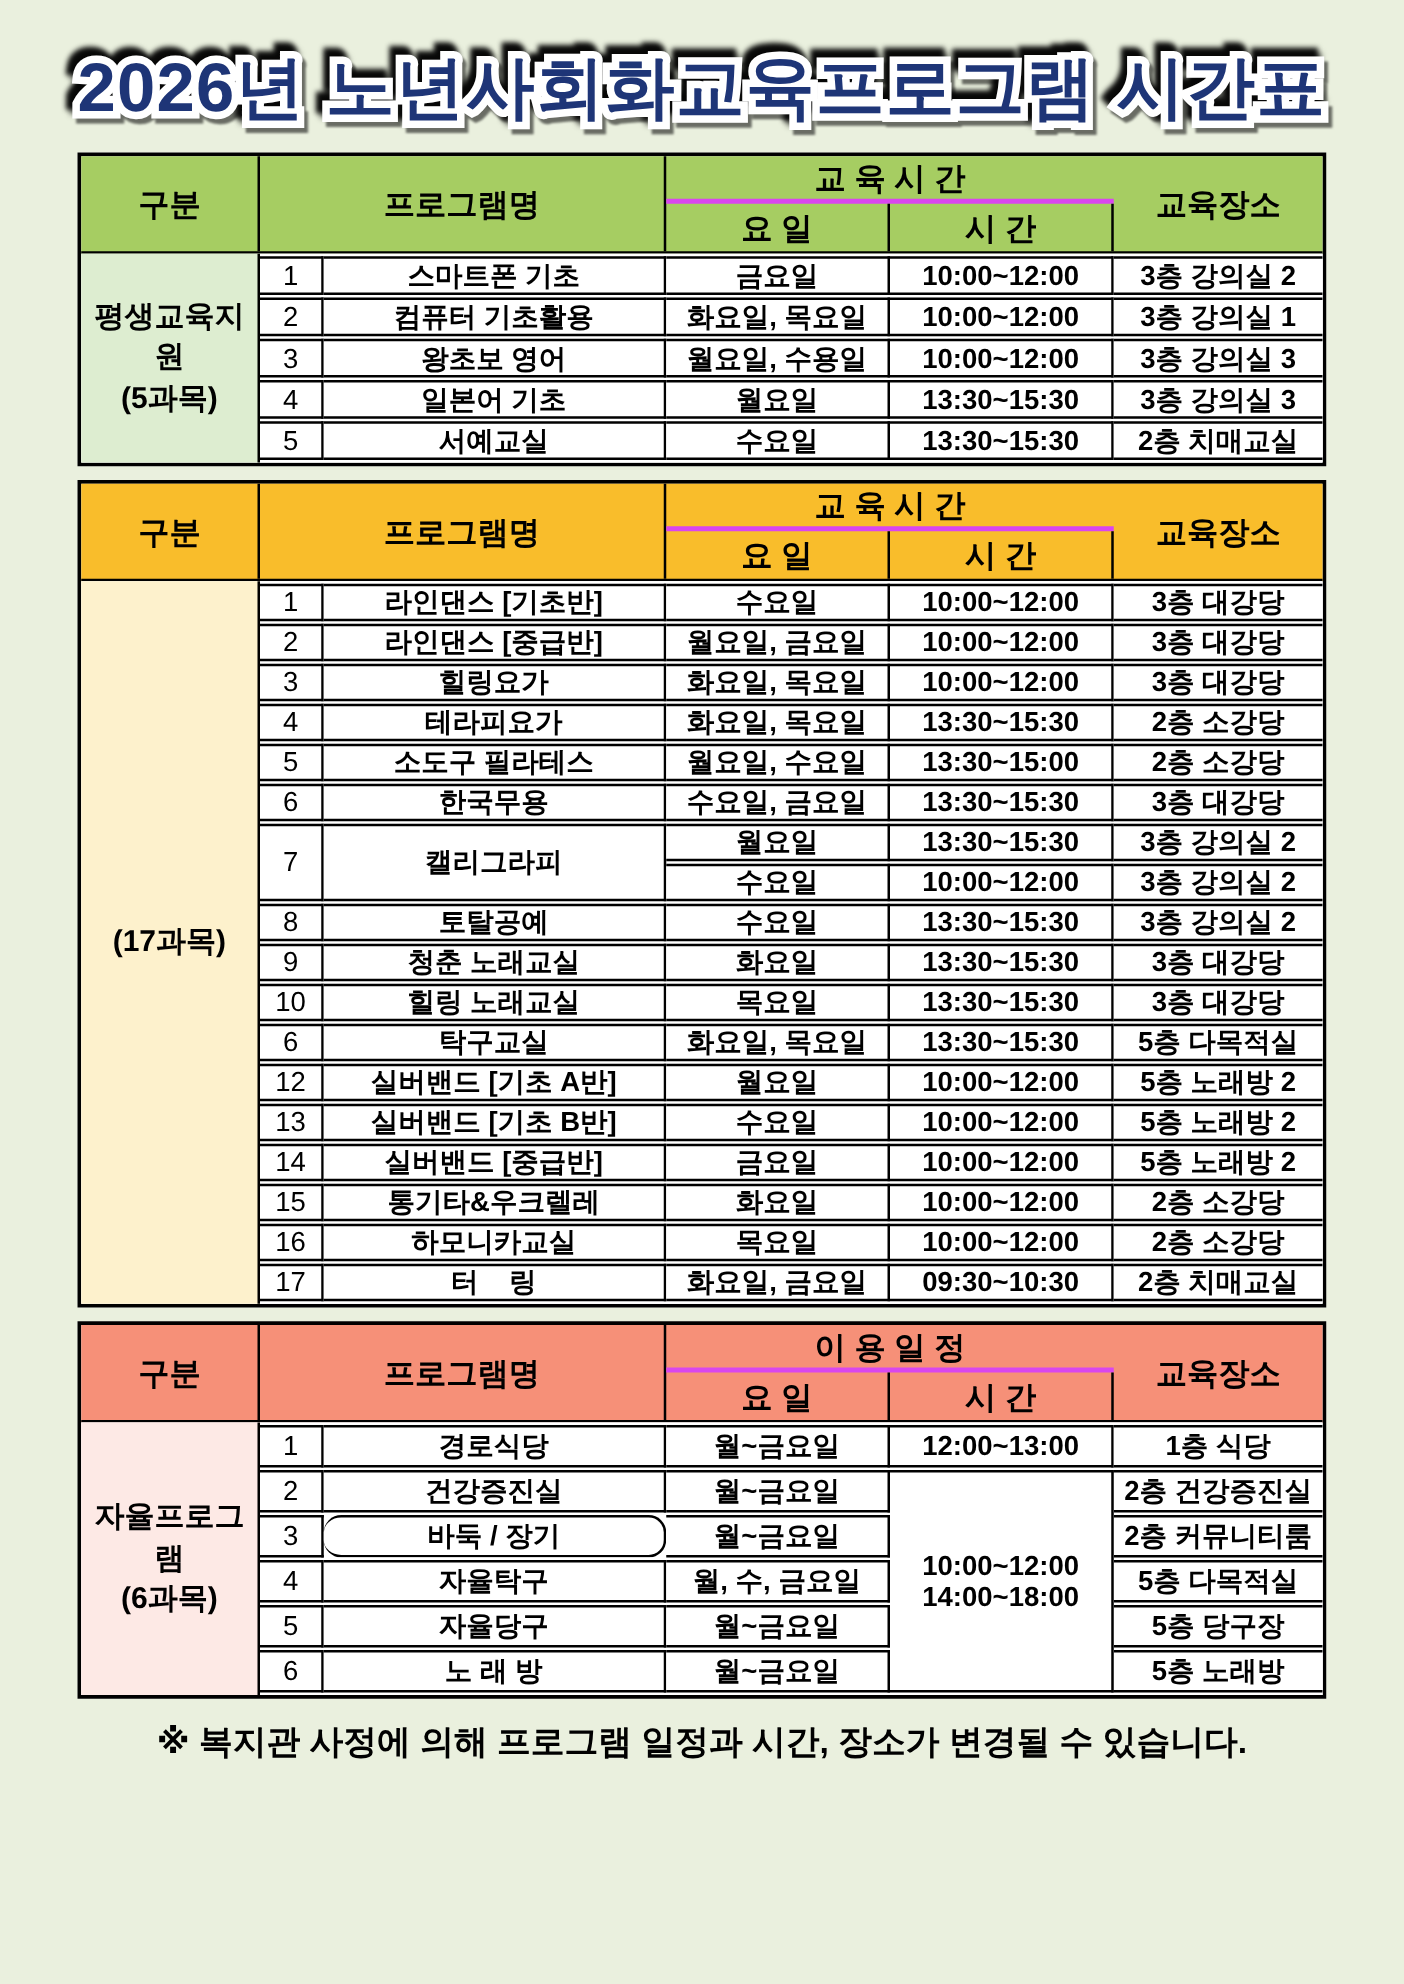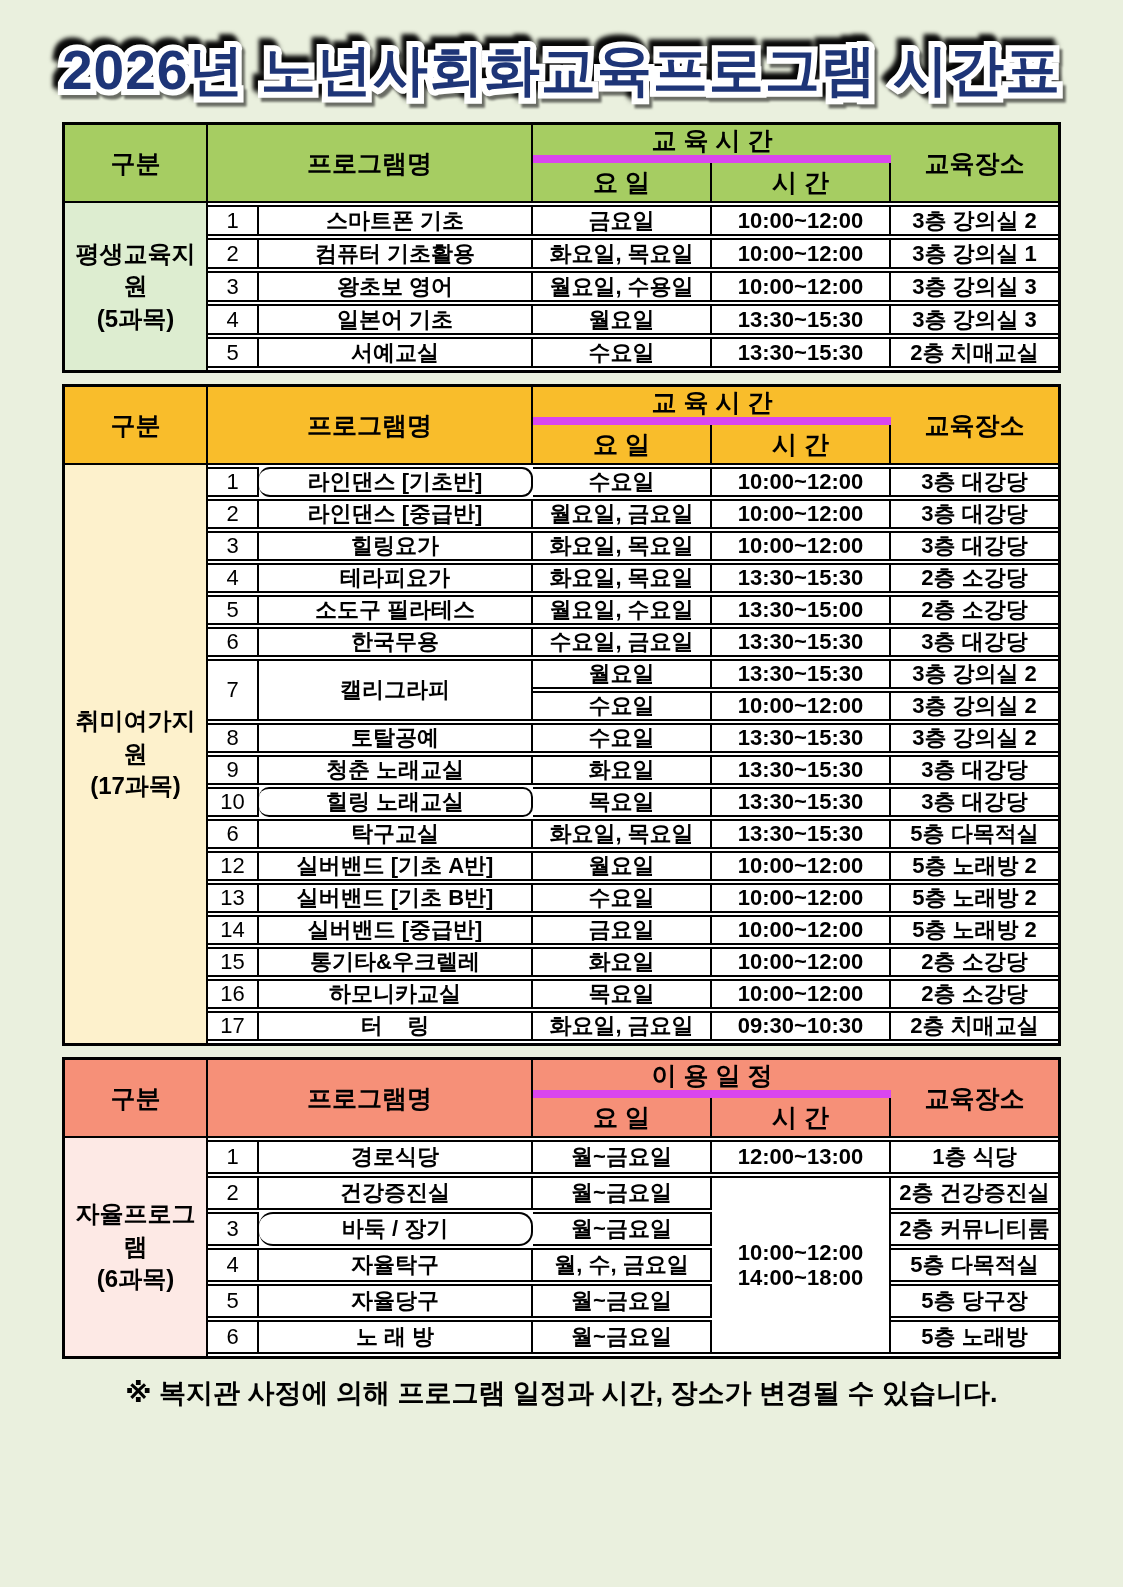--- a/index.html
+++ b/index.html
@@ -42,21 +42,21 @@
     grid-template-rows:38px 38px;
     background:var(--hdr);
     border-bottom:2px solid #000;
   }
   .hc {
     display:flex; align-items:center; justify-content:center;
     font-size:25px; font-weight:700;
   }
   .h-cat   { grid-column:1; grid-row:1/3; border-right:2px solid #000; }
   .h-prog  { grid-column:2; grid-row:1/3; border-right:2px solid #000; }
-  .h-group { grid-column:3/5; grid-row:1; border-bottom:8px solid #d946ef; }
+  .h-group { grid-column:3/5; grid-row:1; border-bottom:4px solid #d946ef; }
   .h-day   { grid-column:3; grid-row:2; border-right:2px solid #000; }
   .h-time  { grid-column:4; grid-row:2; border-right:2px solid #000; }
   .h-place { grid-column:5; grid-row:1/3; }
   .s-body { display:flex; background:#fff; }
   .cat-cell {
     width:143px;
     flex:none;
     background:var(--cat);
     border-right:2px solid #000;
     display:flex; flex-direction:column;
@@ -149,26 +149,25 @@
       <div class="s-header">
         <div class="hc h-cat">구분</div>
         <div class="hc h-prog">프로그램명</div>
         <div class="hc h-group">교 육 시 간</div>
         <div class="hc h-day">요 일</div>
         <div class="hc h-time">시 간</div>
         <div class="hc h-place">교육장소</div>
       </div>
       <div class="s-body">
         <div class="cat-cell">
-          <div>취미여가지원</div>
           <div>(17과목)</div>
         </div>
         <div class="rows">
           <div class="c no" style="grid-area: 1 / 1 / 2;">1</div>
-          <div class="c name" style="grid-area: 1 / 2 / 2; border-radius: 11px;">라인댄스 [기초반]</div>
+          <div class="c name" style="grid-area: 1 / 2 / 2;">라인댄스 [기초반]</div>
           <div class="c day" style="grid-area: 1 / 3;">수요일</div>
           <div class="c time" style="grid-area: 1 / 4;">10:00~12:00</div>
           <div class="c place" style="grid-area: 1 / 5;">3층 대강당</div>
           <div class="c no" style="grid-area: 2 / 1 / 3;">2</div>
           <div class="c name" style="grid-area: 2 / 2 / 3;">라인댄스 [중급반]</div>
           <div class="c day" style="grid-area: 2 / 3;">월요일, 금요일</div>
           <div class="c time" style="grid-area: 2 / 4;">10:00~12:00</div>
           <div class="c place" style="grid-area: 2 / 5;">3층 대강당</div>
           <div class="c no" style="grid-area: 3 / 1 / 4;">3</div>
           <div class="c name" style="grid-area: 3 / 2 / 4;">힐링요가</div>
@@ -202,21 +201,21 @@
           <div class="c name" style="grid-area: 9 / 2 / 10;">토탈공예</div>
           <div class="c day" style="grid-area: 9 / 3;">수요일</div>
           <div class="c time" style="grid-area: 9 / 4;">13:30~15:30</div>
           <div class="c place" style="grid-area: 9 / 5;">3층 강의실 2</div>
           <div class="c no" style="grid-area: 10 / 1 / 11;">9</div>
           <div class="c name" style="grid-area: 10 / 2 / 11;">청춘 노래교실</div>
           <div class="c day" style="grid-area: 10 / 3;">화요일</div>
           <div class="c time" style="grid-area: 10 / 4;">13:30~15:30</div>
           <div class="c place" style="grid-area: 10 / 5;">3층 대강당</div>
           <div class="c no" style="grid-area: 11 / 1 / 12;">10</div>
-          <div class="c name" style="grid-area: 11 / 2 / 12; border-radius: 10px;">힐링 노래교실</div>
+          <div class="c name" style="grid-area: 11 / 2 / 12;">힐링 노래교실</div>
           <div class="c day" style="grid-area: 11 / 3;">목요일</div>
           <div class="c time" style="grid-area: 11 / 4;">13:30~15:30</div>
           <div class="c place" style="grid-area: 11 / 5;">3층 대강당</div>
           <div class="c no" style="grid-area: 12 / 1 / 13;">6</div>
           <div class="c name" style="grid-area: 12 / 2 / 13;">탁구교실</div>
           <div class="c day" style="grid-area: 12 / 3;">화요일, 목요일</div>
           <div class="c time" style="grid-area: 12 / 4;">13:30~15:30</div>
           <div class="c place" style="grid-area: 12 / 5;">5층 다목적실</div>
           <div class="c no" style="grid-area: 13 / 1 / 14;">12</div>
           <div class="c name" style="grid-area: 13 / 2 / 14;">실버밴드 [기초 A반]</div>

